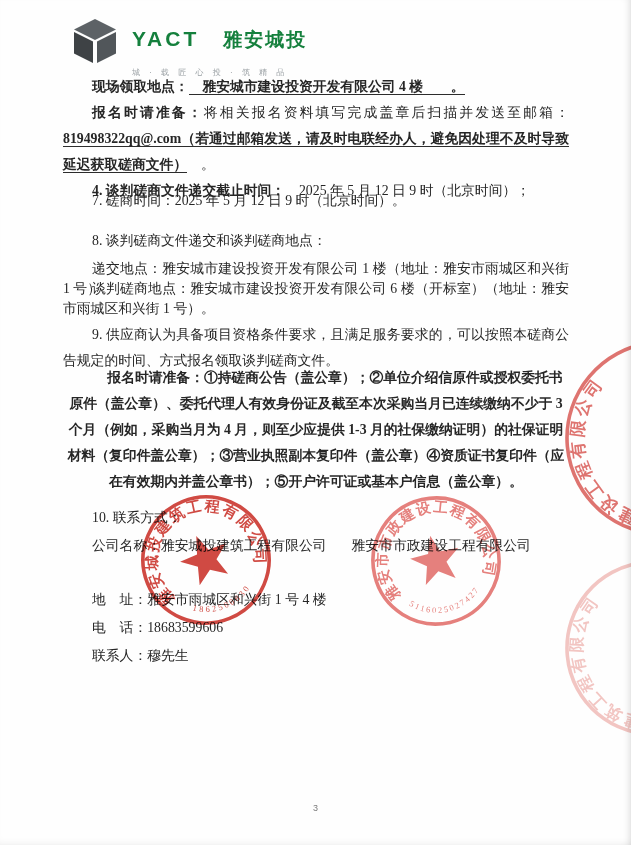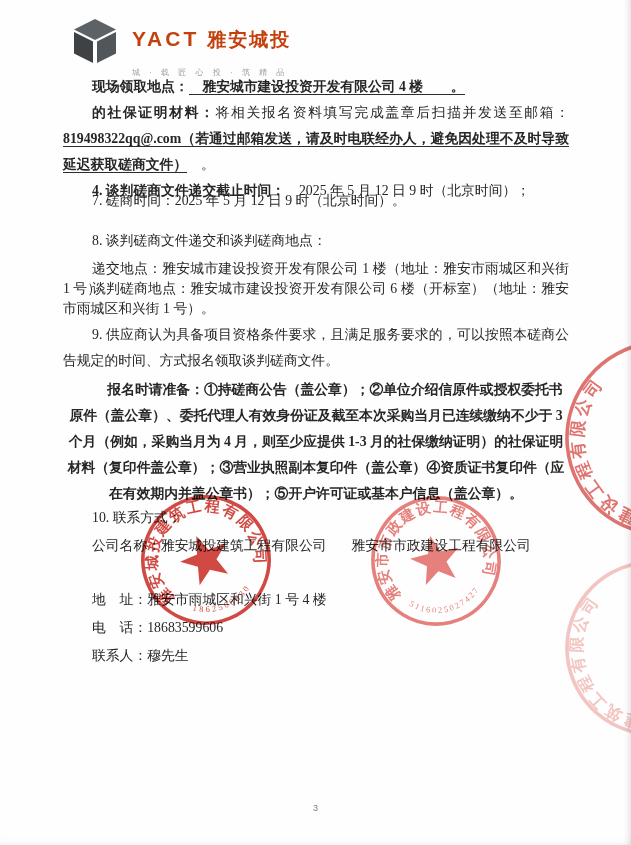--- a/index.html
+++ b/index.html
@@ -5,23 +5,23 @@
   html,body{margin:0;padding:0;background:#ffffff;}
   .page{
     position:relative;width:631px;height:845px;background:#fefefe;overflow:hidden;
     font-family:"Liberation Serif","DejaVu Serif",serif;color:#262626;
     box-shadow:inset -7px 0 9px -7px rgba(0,0,0,.18), inset 0 -6px 8px -6px rgba(0,0,0,.08);
   }
   
   .logo{position:absolute;left:72px;top:18px;display:flex;align-items:flex-start;}
   .logo .cube{width:46px;height:46px;}
   .logo .ltxt{margin-left:14px;padding-top:9px;font-family:"Liberation Sans","DejaVu Sans",sans-serif;}
-  .brandrow{display:flex;align-items:baseline;gap:8px;color:#c2410c;}
+  .brandrow{display:flex;align-items:baseline;gap:8px;color:#15803d;}
   .brand-en{font-size:21px;font-weight:700;letter-spacing:3px;}
-  .brand-cn{font-size:19px;font-weight:700;letter-spacing:2px;}
+  .brand-cn{font-size:19px;font-weight:700;letter-spacing:2px;margin-left:16px;}
   .tagline{margin-top:14px;font-size:8px;color:#9aa0a4;letter-spacing:3.5px;}
   
   .line{position:absolute;left:63px;width:506px;font-size:13.8px;line-height:26px;}
   .ind{text-indent:29px;}
   .ind2{text-indent:38px;}
   .just{text-align:justify;text-justify:inter-ideograph;}
   .b{font-weight:700;text-align:center;}
   .u{border-bottom:1.4px solid #2c2c2c;}
   .tight{line-height:20px;}
   .co2{margin-left:25px;}
@@ -50,40 +50,40 @@
       </div>
       <div class="tagline">城 · 载 匠 心   投 · 筑 精 品</div>
     </div>
   </div>
 
   <div class="line ind" style="top:74px;white-space:nowrap;">
     <span class="b">现场领取地点：</span><span class="b u">　雅安城市建设投资开发有限公司 4 楼　　。</span>
   </div>
 
   <div class="line ind just" style="top:100px;">
-    <span class="b">的社保证明材料：</span><span>将相关报名资料填写完成盖章后扫描并发送至邮箱：</span><span class="b u">819498322qq@.com（若通过邮箱发送，请及时电联经办人，避免因处理不及时导致延迟获取磋商文件）</span><span>　。</span>
+    <span class="b">报名时请准备：</span><span>将相关报名资料填写完成盖章后扫描并发送至邮箱：</span><span class="b u">819498322qq@.com（若通过邮箱发送，请及时电联经办人，避免因处理不及时导致延迟获取磋商文件）</span><span>　。</span>
   </div>
 
   <div class="line ind" style="top:178px;white-space:nowrap;">
     <span class="b">4. 谈判磋商文件递交截止时间：</span><span>　2025 年 5 月 12 日 9 时（北京时间）；</span>
   </div>
 
   <div class="line ind" style="top:188px;white-space:nowrap;">
     <span>7. 磋商时间：</span><span>2025 年 5 月 12 日 9 时（北京时间）。</span>
   </div>
 
   <div class="line ind" style="top:228px;white-space:nowrap;">8. 谈判磋商文件递交和谈判磋商地点：</div>
 
   <div class="line ind tight just" style="top:259px;">递交地点：雅安城市建设投资开发有限公司 1 楼（地址：雅安市雨城区和兴街 1 号）。</div>
 
   <div class="line ind tight just" style="top:279px;">谈判磋商地点：雅安城市建设投资开发有限公司 6 楼（开标室）（地址：雅安市雨城区和兴街 1 号）。</div>
 
   <div class="line ind just" style="top:322px;">9. 供应商认为具备项目资格条件要求，且满足服务要求的，可以按照本磋商公告规定的时间、方式报名领取谈判磋商文件。</div>
 
-  <div class="line ind2 just b" style="top:377px;">报名时请准备：①持磋商公告（盖公章）；②单位介绍信原件或授权委托书原件（盖公章）、委托代理人有效身份证及截至本次采购当月已连续缴纳不少于 3 个月（例如，采购当月为 4 月，则至少应提供 1-3 月的社保缴纳证明）的社保证明材料（复印件盖公章）；③营业执照副本复印件（盖公章）④资质证书复印件（应在有效期内并盖公章书）；⑤开户许可证或基本户信息（盖公章）。</div>
+  <div class="line ind2 just b" style="top:365px;">报名时请准备：①持磋商公告（盖公章）；②单位介绍信原件或授权委托书原件（盖公章）、委托代理人有效身份证及截至本次采购当月已连续缴纳不少于 3 个月（例如，采购当月为 4 月，则至少应提供 1-3 月的社保缴纳证明）的社保证明材料（复印件盖公章）；③营业执照副本复印件（盖公章）④资质证书复印件（应在有效期内并盖公章书）；⑤开户许可证或基本户信息（盖公章）。</div>
 
   <div class="line ind" style="top:505px;white-space:nowrap;">10. 联系方式：</div>
 
   <div class="line ind" style="top:533px;white-space:nowrap;">
     <span>公司名称：</span><span>雅安城投建筑工程有限公司</span><span class="co2">雅安市市政建设工程有限公司</span>
   </div>
 
   <div class="line ind" style="top:587px;white-space:nowrap;">
     <span>地　址：</span><span>雅安市雨城区和兴街 1 号 4 楼</span>
   </div>

